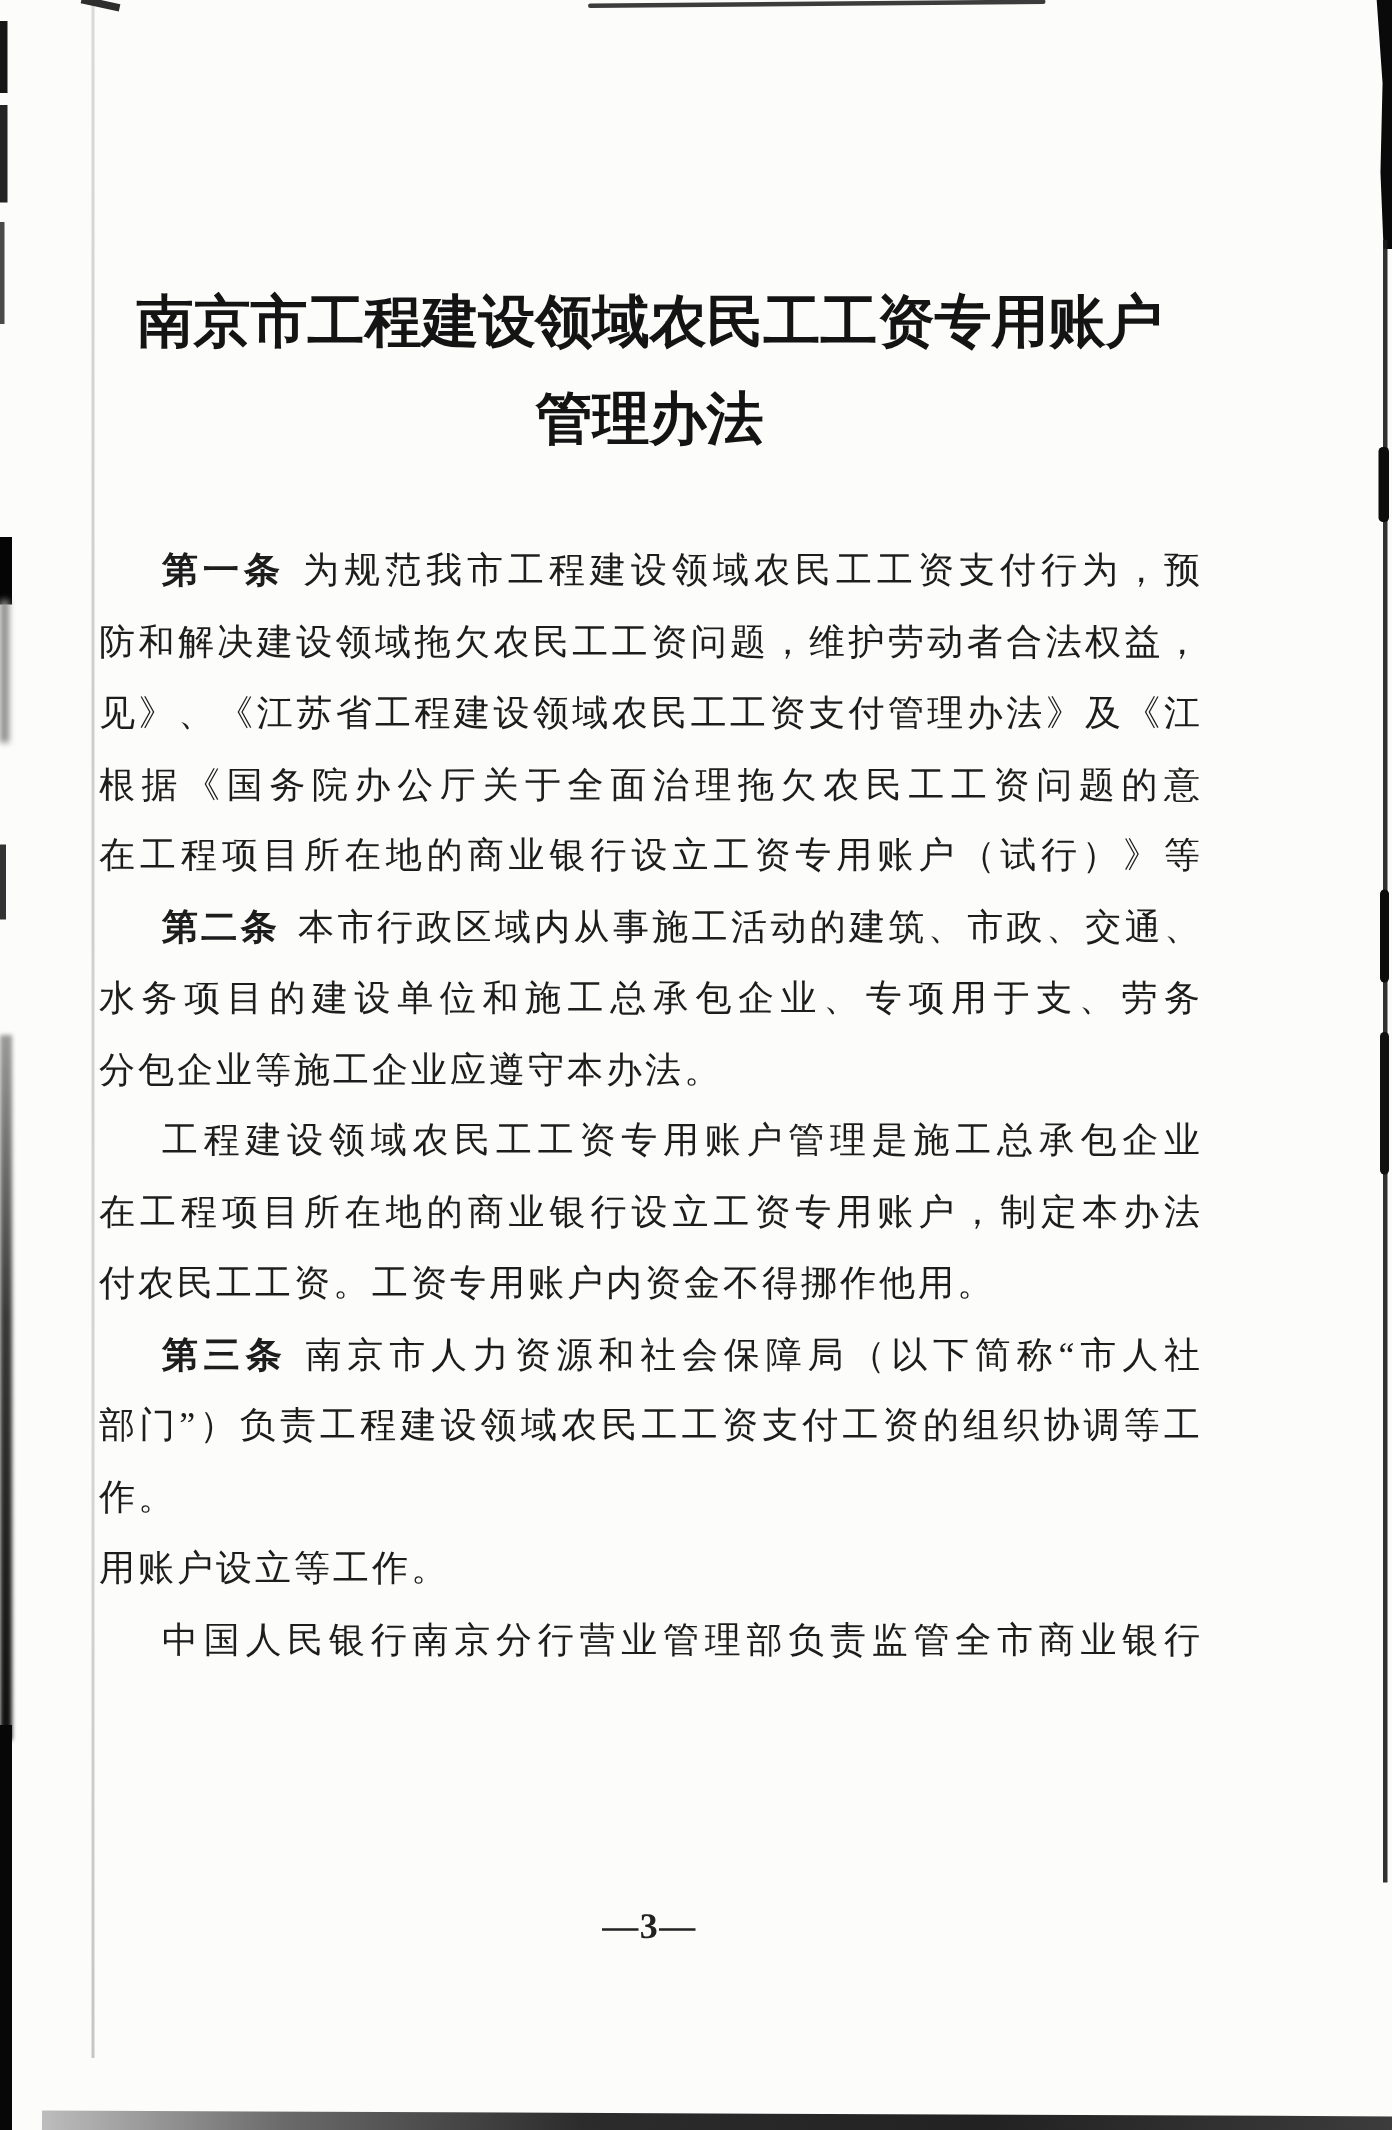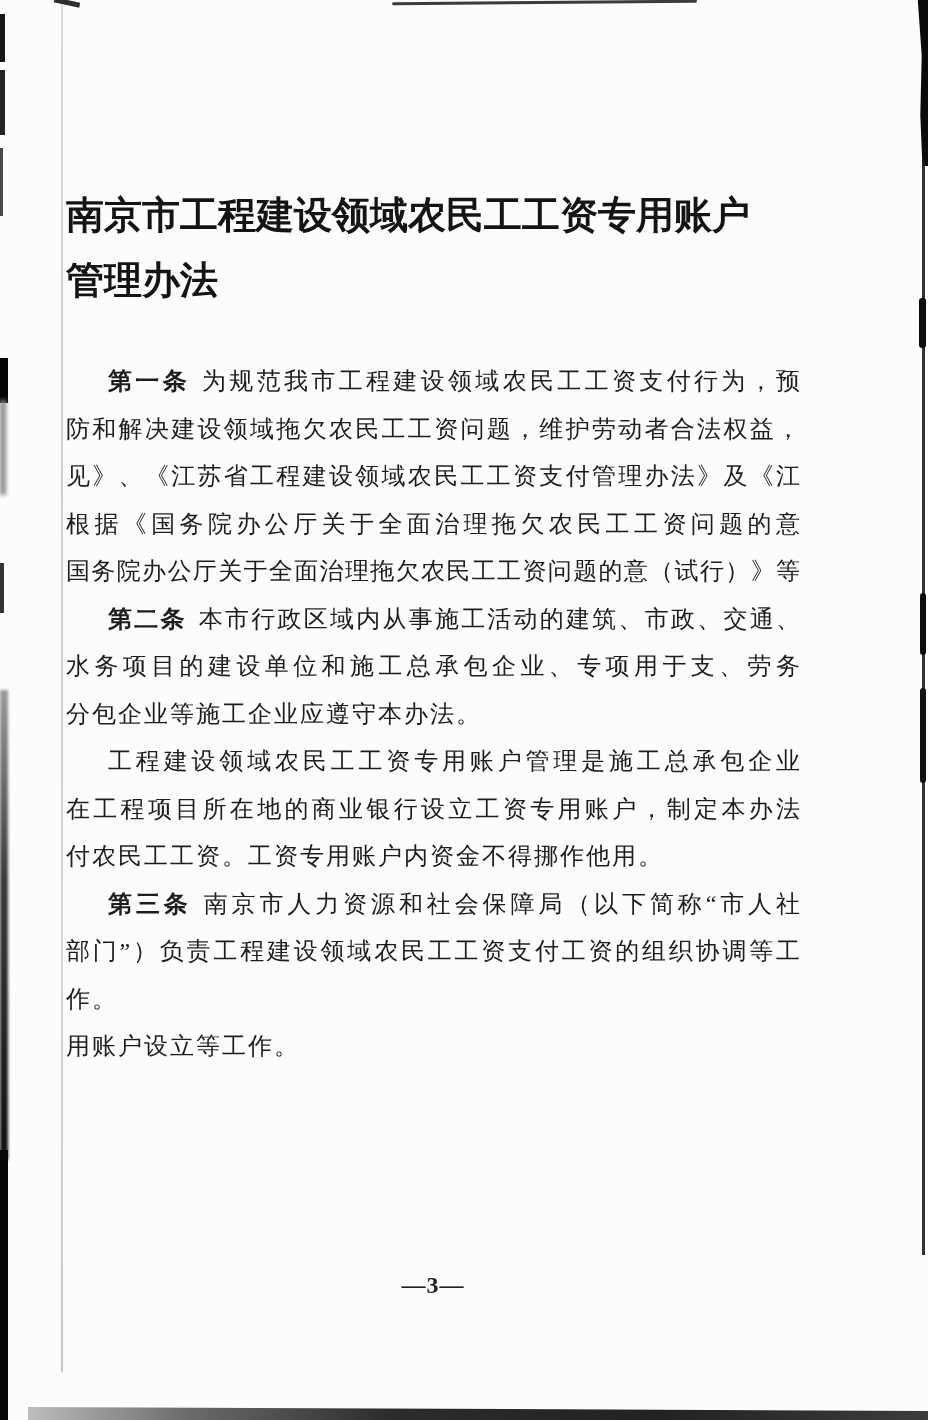--- a/index.html
+++ b/index.html
@@ -7,21 +7,21 @@
     position:relative;
     width:928px; height:1420px;
     background:#fcfcfb;
     overflow:hidden;
     font-family:"Liberation Serif","DejaVu Serif",serif;
   }
 
   
   .title-block {
     position:absolute; left:66px; top:183px; width:734px;
-    text-align:left;
+    text-align:center;
     font-weight:bold;
     font-size:38px; line-height:65px;
     color:#141414;
   }
   .body-block {
     position:absolute; left:66px; top:358px; width:734px;
     color:#1d1d1d;
   }
   .line {
     font-size:24px;
@@ -90,31 +90,32 @@
   <div class="title-block">
     <div>南京市工程建设领域农民工工资专用账户</div>
     <div>管理办法</div>
   </div>
 
   <div class="body-block" id="body-lines">
       <div class="line fill ind"><b>第一条</b>为规范我市工程建设领域农民工工资支付行为，预</div>
       <div class="line fill">防和解决建设领域拖欠农民工工资问题，维护劳动者合法权益，</div>
       <div class="line fill">见》、《江苏省工程建设领域农民工工资支付管理办法》及《江</div>
       <div class="line fill">根据《国务院办公厅关于全面治理拖欠农民工工资问题的意</div>
-      <div class="line fill">国务院办公厅关于全面治理拖欠农民工工资问题的意（试行）》等</div>
+      <div class="line fill">在工程项目所在地的商业银行设立工资专用账户（试行）》等</div>
       <div class="line fill ind"><b>第二条</b>本市行政区域内从事施工活动的建筑、市政、交通、</div>
       <div class="line fill">水务项目的建设单位和施工总承包企业、专项用于支、劳务</div>
       <div class="line">分包企业等施工企业应遵守本办法。</div>
       <div class="line fill ind">工程建设领域农民工工资专用账户管理是施工总承包企业</div>
       <div class="line fill">在工程项目所在地的商业银行设立工资专用账户，制定本办法</div>
       <div class="line">付农民工工资。工资专用账户内资金不得挪作他用。</div>
       <div class="line fill ind"><b>第三条</b>南京市人力资源和社会保障局（以下简称“市人社</div>
       <div class="line fill">部门”）负责工程建设领域农民工工资支付工资的组织协调等工</div>
       <div class="line">作。</div>
       <div class="line">用账户设立等工作。</div>
+      <div class="line fill ind">中国人民银行南京分行营业管理部负责监管全市商业银行</div>
     </div>
 
   <div class="page-number">—3—</div>
 
   <div class="artifact crease"></div>
   <div class="artifact top-line"></div>
   <div class="artifact top-left-tick"></div>
   <div class="artifact l1"></div>
   <div class="artifact l2"></div>
   <div class="artifact l3"></div>

